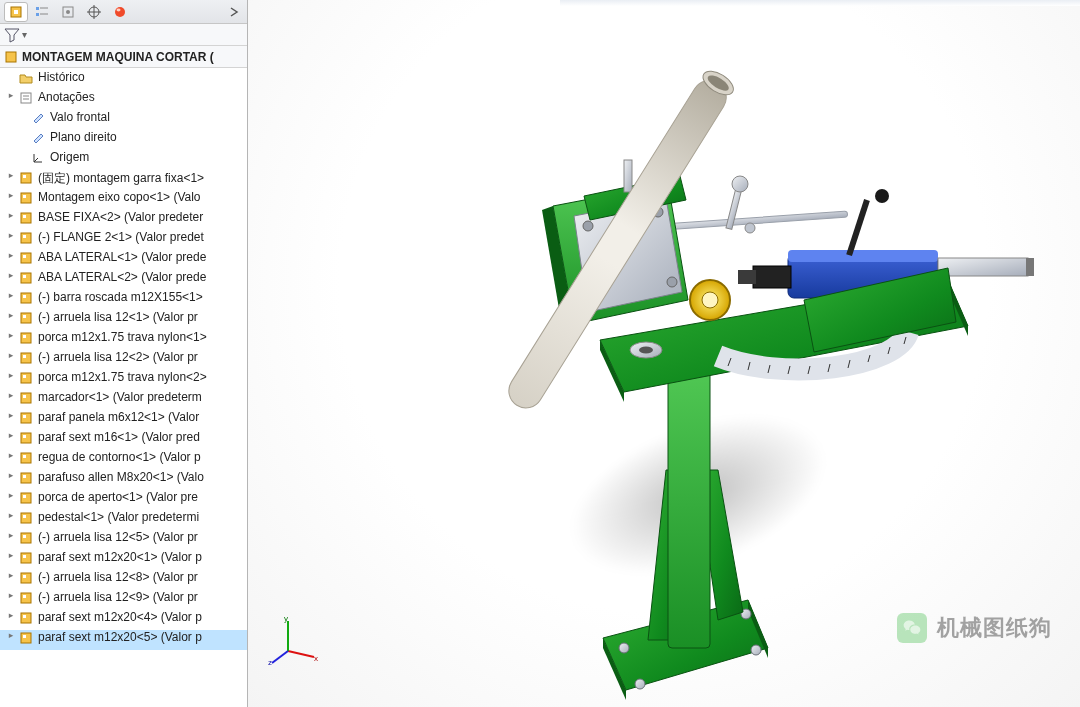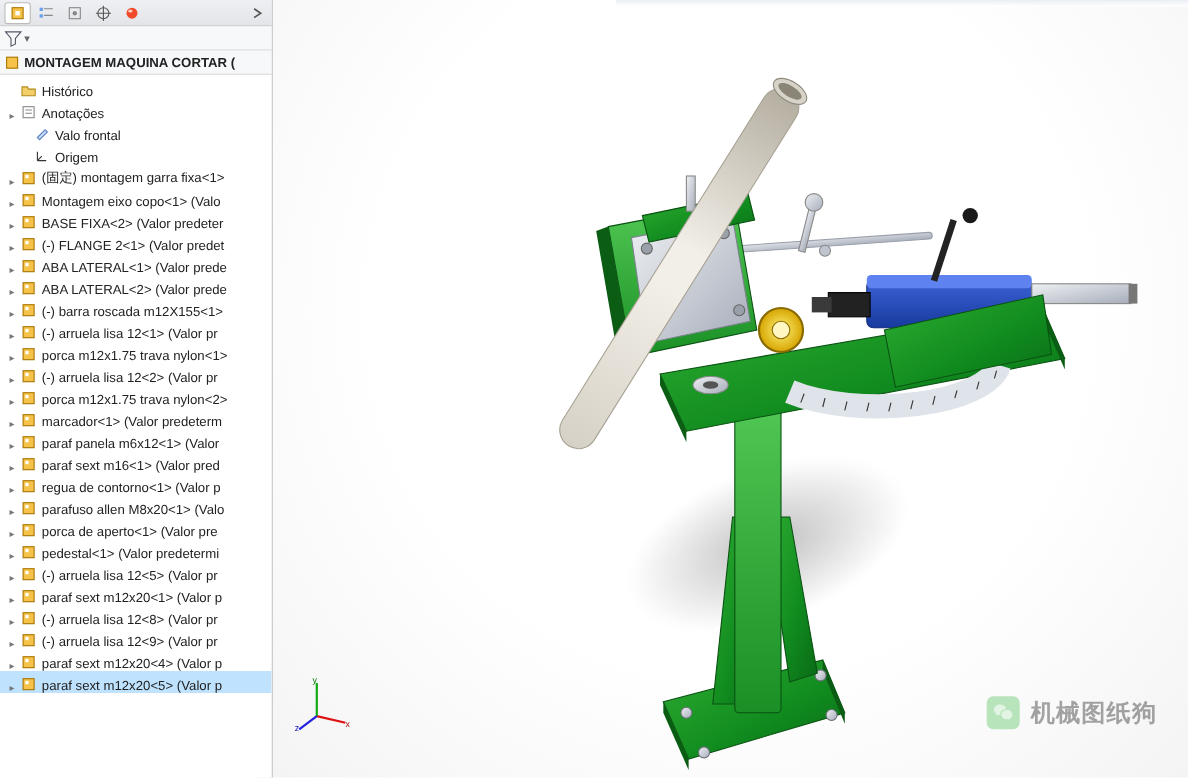--- a/index.html
+++ b/index.html
@@ -48,21 +48,21 @@
     height:22px;display:flex;align-items:center;padding:0 4px;
     border-bottom:1px solid #d4d4d4;background:#f7f8fa;
     gap:4px;color:#222;
     white-space:nowrap;overflow:hidden;font-weight:bold;
   }
   .tree{
     flex:1;overflow:hidden;background:#fff;
     padding:2px 0 8px 0;
   }
   .node{
-    display:flex;align-items:flex-end;height:20px;
+    display:flex;align-items:flex-start;height:20px;
     padding-left:6px;gap:2px;color:#222;
     white-space:nowrap;overflow:hidden;
   }
   .node .exp{width:10px;height:10px;display:flex;align-items:center;justify-content:center;color:#777;font-size:9px}
   .node .ic{width:16px;height:16px;display:flex;align-items:center;justify-content:center}
   .node span.lbl{margin-left:2px}
   .node.sel{background:#bfe3ff}
   .indent{width:10px;display:inline-block}
   
   .viewport{
@@ -75,21 +75,21 @@
     transform: skew(-18deg, -6deg) rotate(-4deg);
     filter: blur(4px);
   }
   
   .svg-scene{position:absolute;left:0;top:0;width:100%;height:100%}
   
   .triad{position:absolute;left:20px;bottom:40px;width:54px;height:54px}
   .triad line{stroke-width:2}
   
   .wm{
-    position:absolute;right:28px;bottom:44px;
+    position:absolute;right:28px;bottom:64px;
     display:flex;align-items:center;gap:10px;
     color: rgba(90,90,90,.55);
     font-size:22px;font-weight:600;letter-spacing:1px;
     font-family:"Microsoft YaHei","PingFang SC",sans-serif;
   }
   .wm .wx{
     width:30px;height:30px;border-radius:6px;
     background:rgba(60,185,70,.35);
     display:flex;align-items:center;justify-content:center;
   }
@@ -185,20 +185,30 @@
         </div>
         <div class="node">
           <span class="indent"></span>
           <span class="exp"></span>
           <span class="ic">
             <svg width="14" height="14">
               <path d="M3 10 L10 3 L12 5 L5 12 Z" fill="#cfe2ff" stroke="#5a7fc2"></path>
             </svg>
           </span>
           <span class="lbl">Valo frontal</span>
+        </div>
+        <div class="node">
+          <span class="indent"></span>
+          <span class="exp"></span>
+          <span class="ic">
+            <svg width="14" height="14">
+              <path d="M3 10 L10 3 L12 5 L5 12 Z" fill="#cfe2ff" stroke="#5a7fc2"></path>
+            </svg>
+          </span>
+          <span class="lbl">Plano direito</span>
         </div>
         <div class="node">
           <span class="indent"></span>
           <span class="exp"></span>
           <span class="ic">
             <svg width="14" height="14">
               <line x1="3" y1="11" x2="11" y2="11" stroke="#333"></line>
               <line x1="3" y1="11" x2="3" y2="3" stroke="#333"></line>
               <path d="M3 11 L7 7" stroke="#333"></path>
             </svg>

